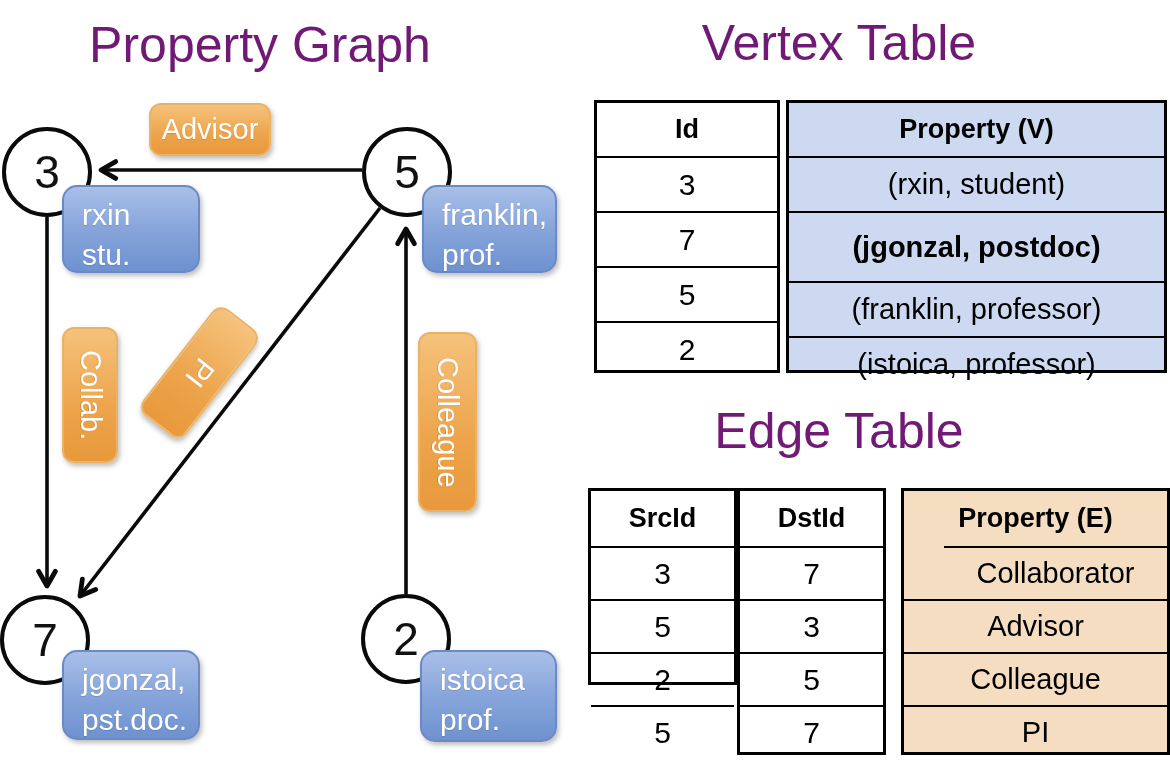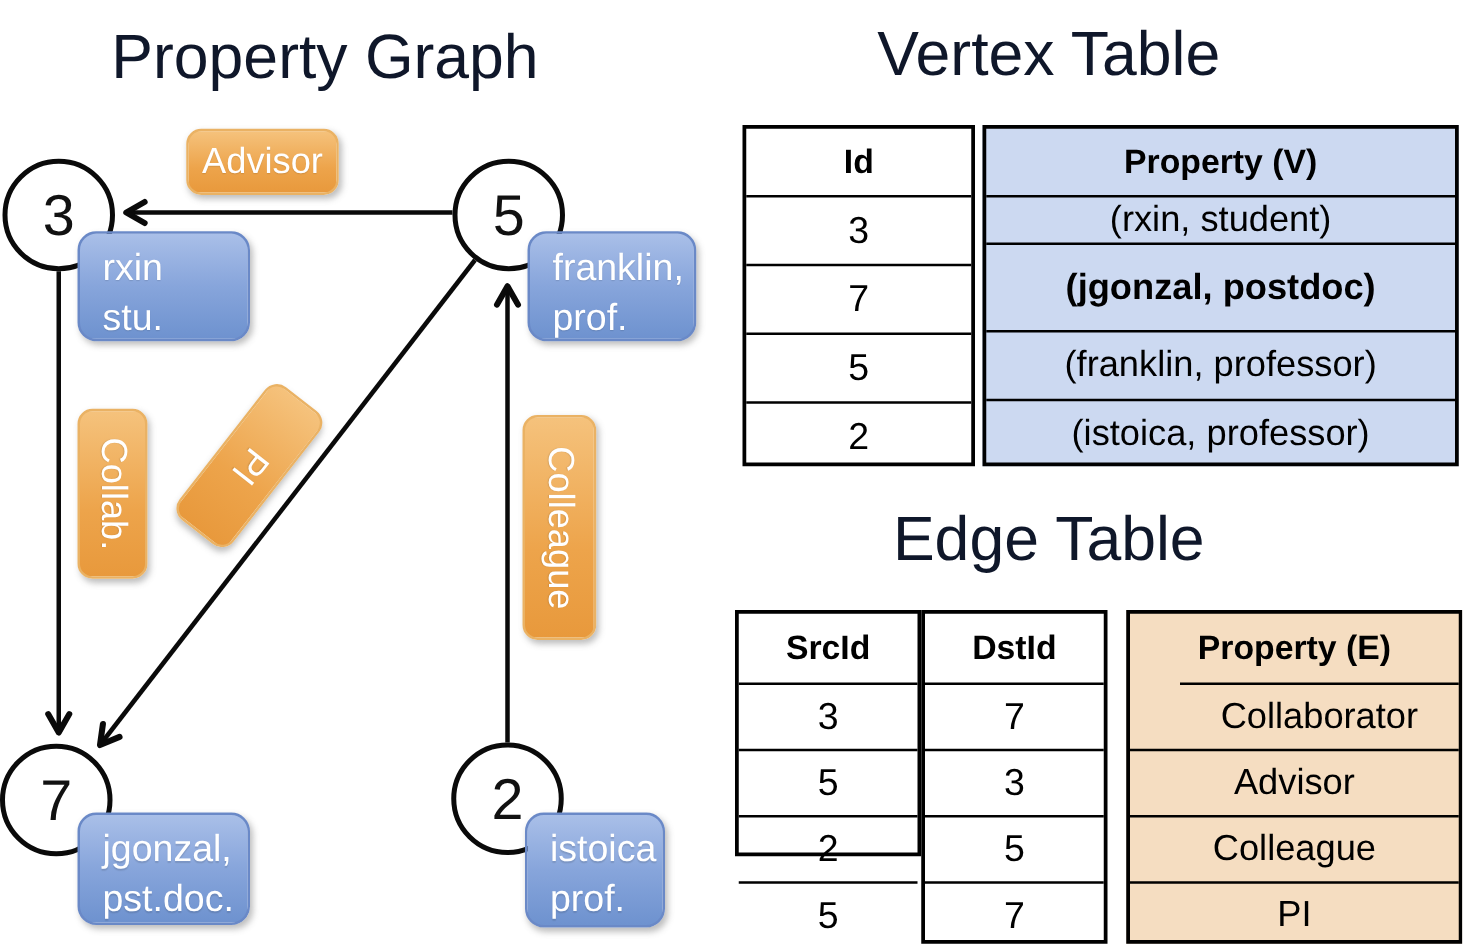--- a/index.html
+++ b/index.html
@@ -1,21 +1,21 @@
 <!DOCTYPE html>
 <html><head>
 <meta charset="utf-8">
 <style>
   html,body{margin:0;padding:0;background:#ffffff;}
   #stage{
     position:relative;width:1170px;height:760px;overflow:hidden;
     background:#ffffff;font-family:"Liberation Sans",sans-serif;
   }
   .title{
-    position:absolute;text-align:center;color:#0f172a;
+    position:absolute;text-align:center;color:#701a75;
     font-size:50px;letter-spacing:0px;white-space:nowrap;
   }
   
   .vcircle{
     position:absolute;width:90px;height:90px;border-radius:50%;
     background:#fff;border:4px solid #0a0a0a;box-sizing:border-box;
     display:flex;align-items:center;justify-content:center;
     font-size:46px;color:#111;z-index:2;
   }
   #edges-svg{position:absolute;left:0;top:0;z-index:3;pointer-events:none;}
@@ -101,35 +101,35 @@
     <div>stu.</div>
   </div>
   <div class="bbox" style="left:422px;top:185px;width:135px;height:88px;">
     <div>franklin,</div>
     <div>prof.</div>
   </div>
   <div class="bbox" style="left:62px;top:650px;width:138px;height:90px;">
     <div>jgonzal,</div>
     <div>pst.doc.</div>
   </div>
-  <div class="bbox" style="left:420px;top:650px;width:112px;height:92px;">
+  <div class="bbox" style="left:420px;top:650px;width:137px;height:92px;">
     <div>istoica</div>
     <div>prof.</div>
   </div>
 
   <div class="tcol" style="left:594px;top:100px;width:186px;height:273px;">
     <div class="trow thead" style="height:53px;">Id</div>
     <div class="trow" style="height:55px;">3</div>
     <div class="trow" style="height:55px;">7</div>
     <div class="trow" style="height:55px;">5</div>
     <div class="trow" style="height:55px;">2</div>
   </div>
   <div class="tcol" style="left:786px;top:100px;width:381px;height:273px;background:#ccd9f1;">
     <div class="trow thead" style="height:53px;">Property (V)</div>
-    <div class="trow" style="height:38px;font-size:29px;">(rxin, student)</div>
+    <div class="trow" style="height:55px;font-size:29px;">(rxin, student)</div>
     <div class="trow" style="height:70px;font-size:29px;font-weight:bold;">(jgonzal, postdoc)</div>
     <div class="trow" style="height:55px;font-size:29px;">(franklin, professor)</div>
     <div class="trow" style="height:55px;font-size:29px;">(istoica, professor)</div>
   </div>
 
   <div class="tcol" style="left:588px;top:488px;width:149px;height:197px;">
     <div class="trow thead" style="height:55px;">SrcId</div>
     <div class="trow" style="height:53px;">3</div>
     <div class="trow" style="height:53px;">5</div>
     <div class="trow" style="height:53px;">2</div>

